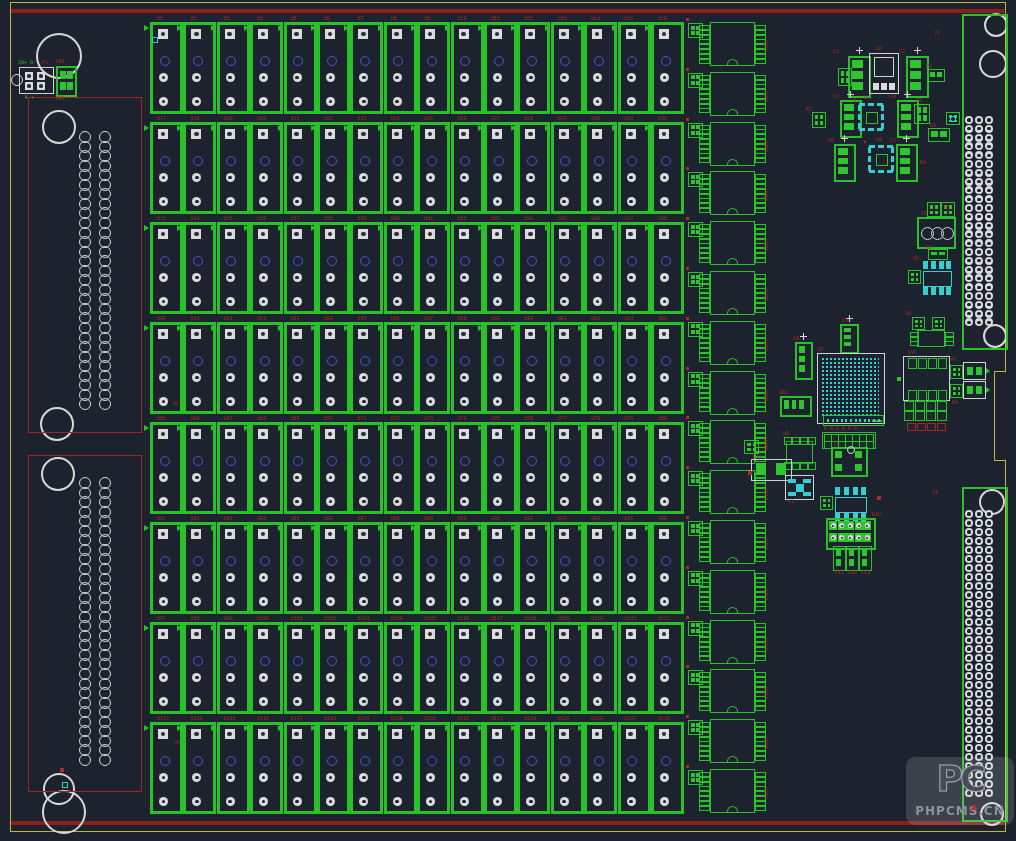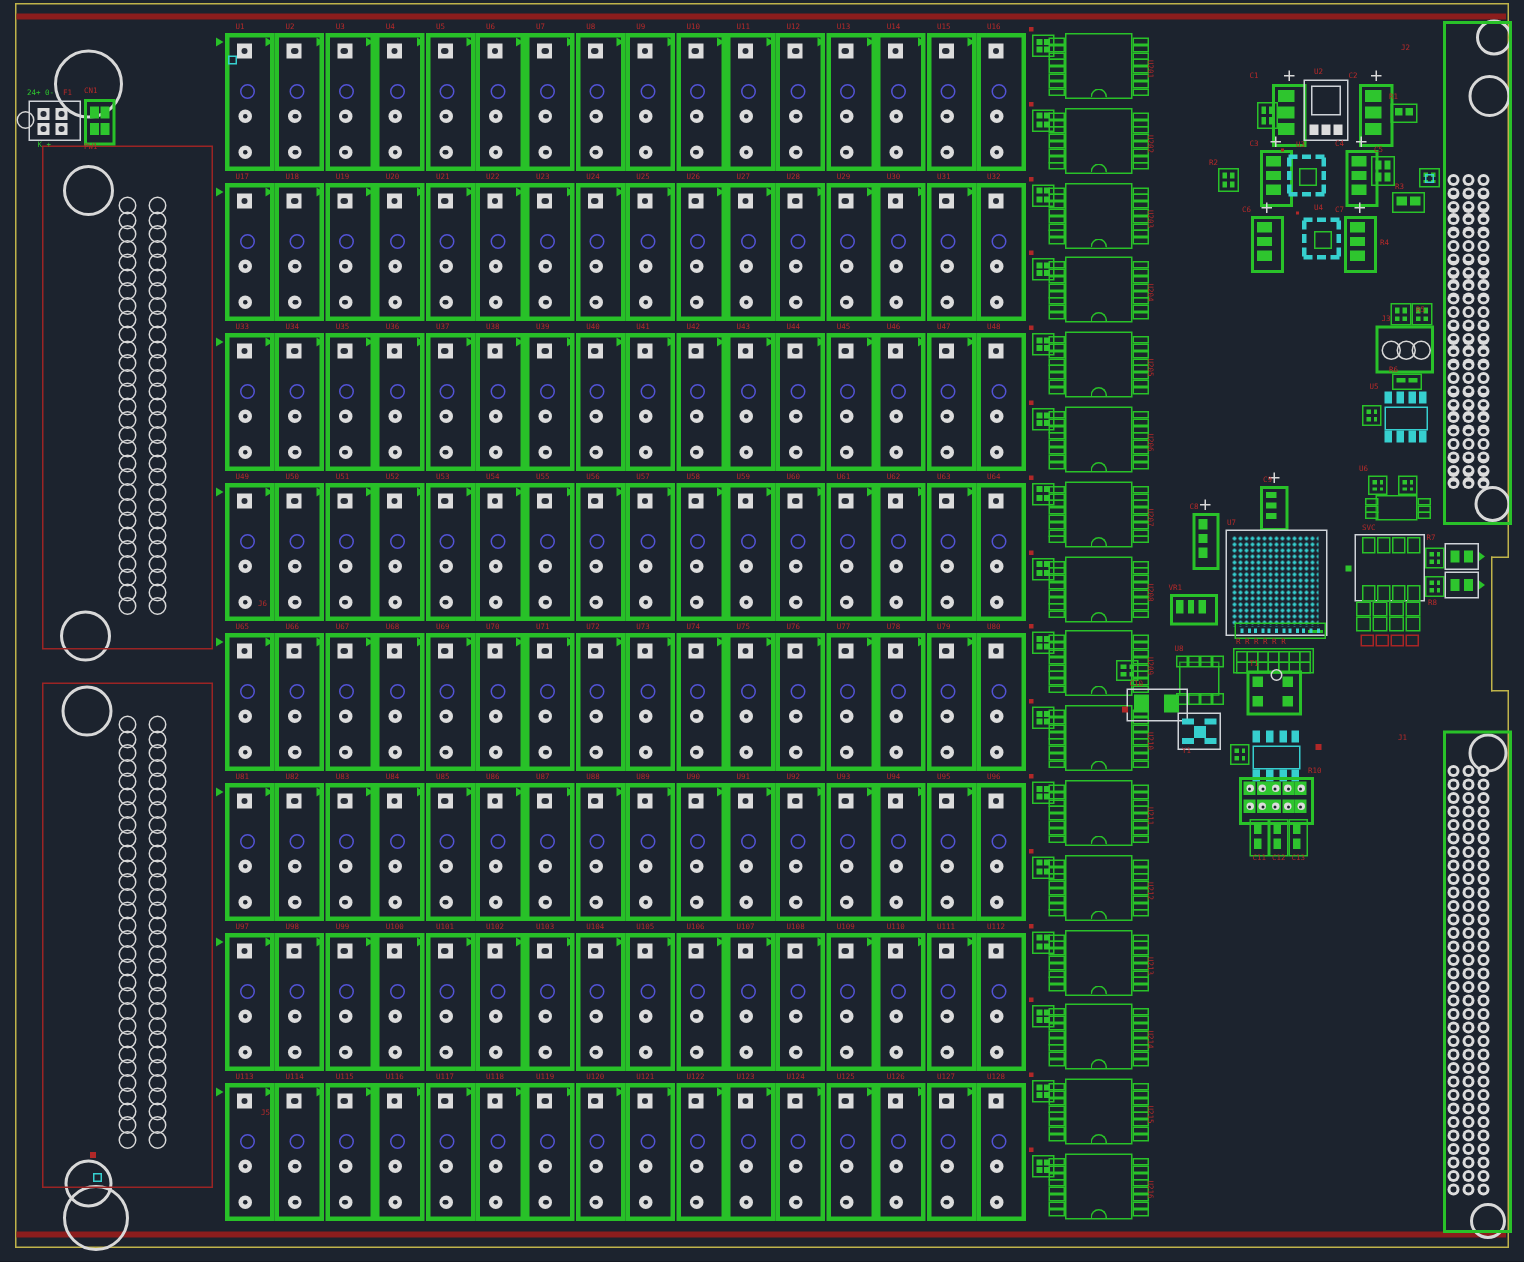--- a/index.html
+++ b/index.html
@@ -32,20 +32,25 @@
   #wm-caption{position:absolute;left:0;right:0;top:47px;text-align:center;
               font:bold 12px "DejaVu Sans",sans-serif;letter-spacing:1px;color:#8d939b;}
   #wm-caret{position:absolute;left:64px;top:47px;width:0;height:0;
             border-left:4px solid transparent;border-right:4px solid transparent;
             border-bottom:6px solid #c03030;}
 </style>
 </head>
 <body>
 
 <div id="stage">
+  <div id="watermark">
+    <div id="wm-logo">PC</div>
+    <div id="wm-caption">PHPCMS.CN</div>
+    <div id="wm-caret"></div>
+  </div>
 <div style="position: absolute; left: 10px; top: 2px; width: 994px; height: 828px; border: 1px solid rgb(191, 179, 74);"></div>
     <div style="position: absolute; left: 995px; top: 372px; width: 21px; height: 88px; background: rgb(28, 35, 46);"></div>
     <div style="position: absolute; left: 994px; top: 371px; width: 1px; height: 90px; background: rgb(191, 179, 74);"></div>
     <div style="position: absolute; left: 994px; top: 371px; width: 12px; height: 1px; background: rgb(191, 179, 74);"></div>
     <div style="position: absolute; left: 994px; top: 460px; width: 12px; height: 1px; background: rgb(191, 179, 74);"></div>
     <div style="position: absolute; left: 11px; top: 9px; width: 993px; height: 4px; background: rgb(140, 29, 29);"></div>
     <div style="position: absolute; left: 11px; top: 821px; width: 993px; height: 4px; background: rgb(140, 29, 29);"></div>
     <div class="ring" style="position: absolute; left: 36px; top: 33px; width: 42px; height: 42px;"></div>
     <div class="ring" style="position: absolute; left: 42px; top: 790px; width: 40px; height: 40px;"></div>
     <div class="ring" style="position: absolute; left: 984px; top: 13px; width: 20px; height: 20px;"></div>

